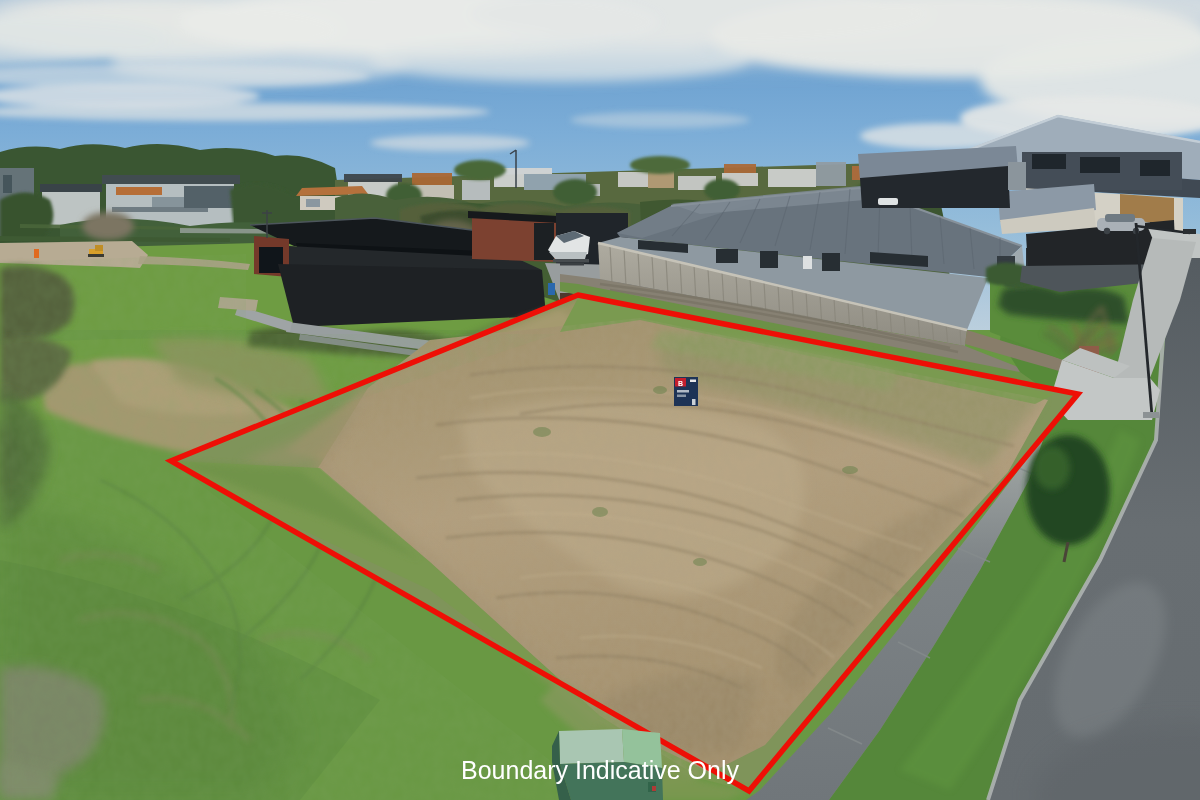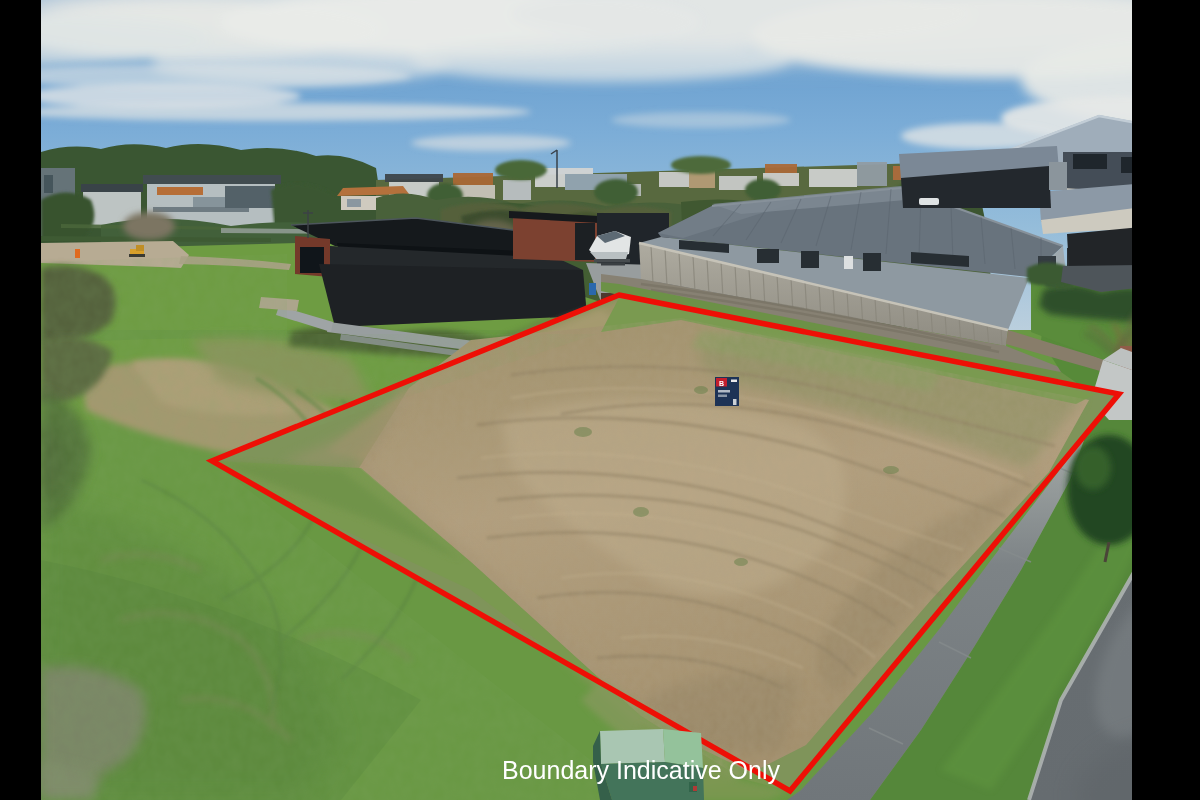--- a/index.html
+++ b/index.html
@@ -1,16 +1,16 @@
 <!DOCTYPE html>
 <html><head>
 <meta charset="utf-8">
 <style>
   html,body{margin:0;padding:0;background:#000;}
-  #scene{position:relative;width:1091px;height:800px;overflow:hidden;font-family:"Liberation Sans",sans-serif;margin-left:41px;}
+  #scene{position:relative;width:1200px;height:800px;overflow:hidden;font-family:"Liberation Sans",sans-serif;}
   svg{display:block;}
 </style>
 </head>
 <body>
 <div id="scene">
 <svg width="1200" height="800" viewBox="0 0 1200 800">
 <defs>
   <linearGradient id="skyg" x1="0" y1="0" x2="0" y2="1">
     <stop offset="0" stop-color="#5e96ca"></stop>
     <stop offset="0.35" stop-color="#7cadd7"></stop>

